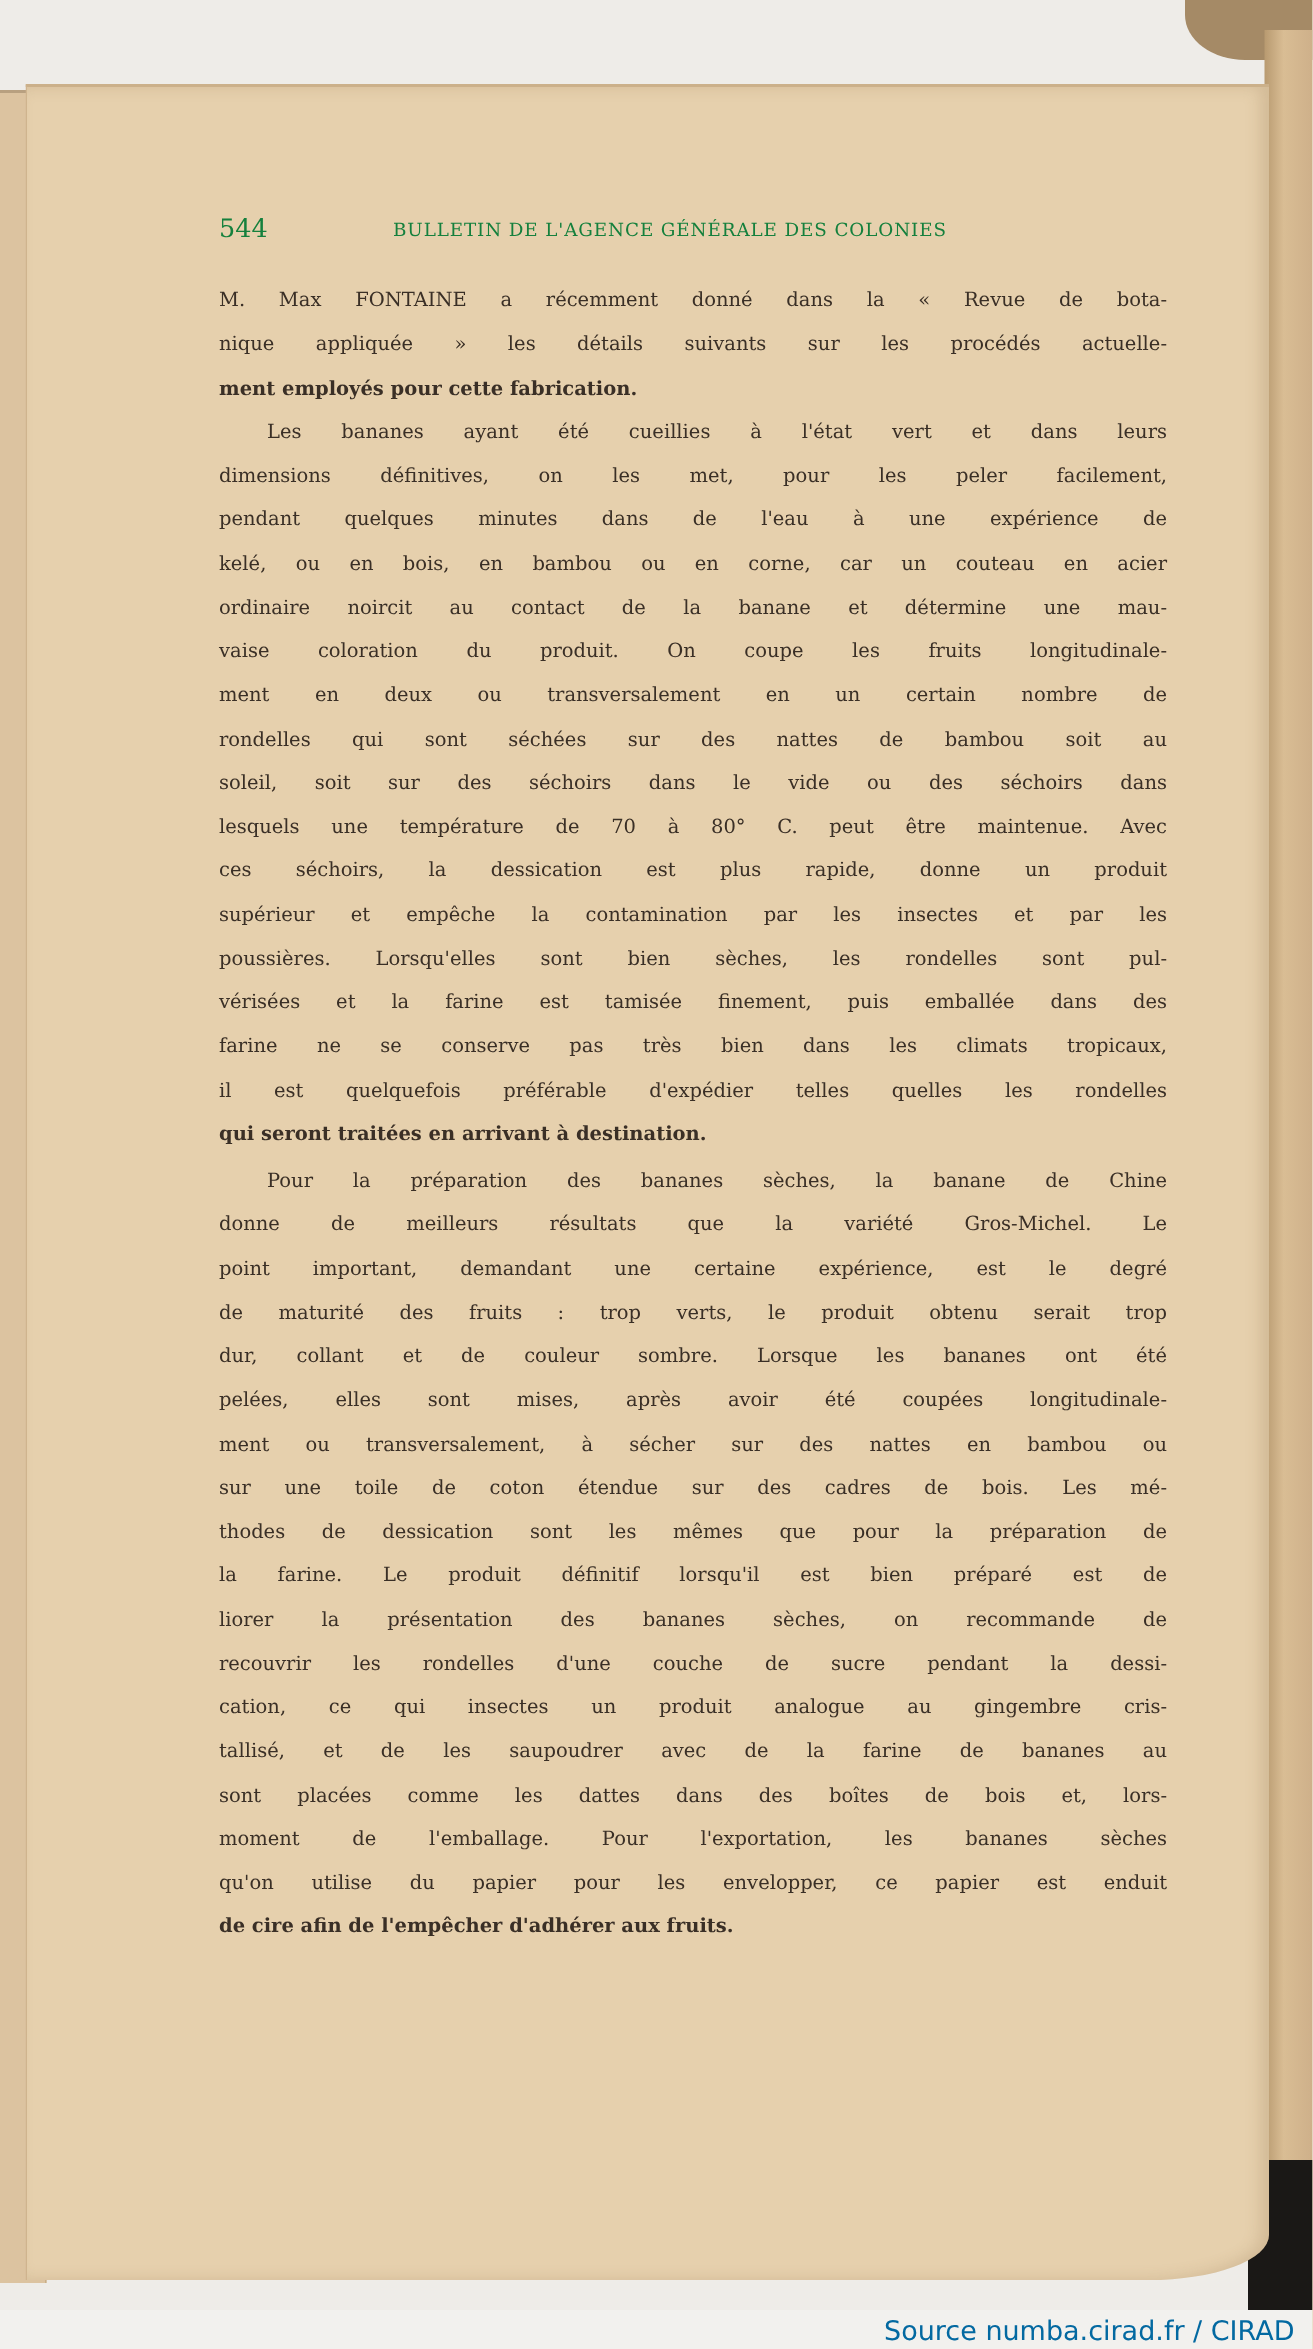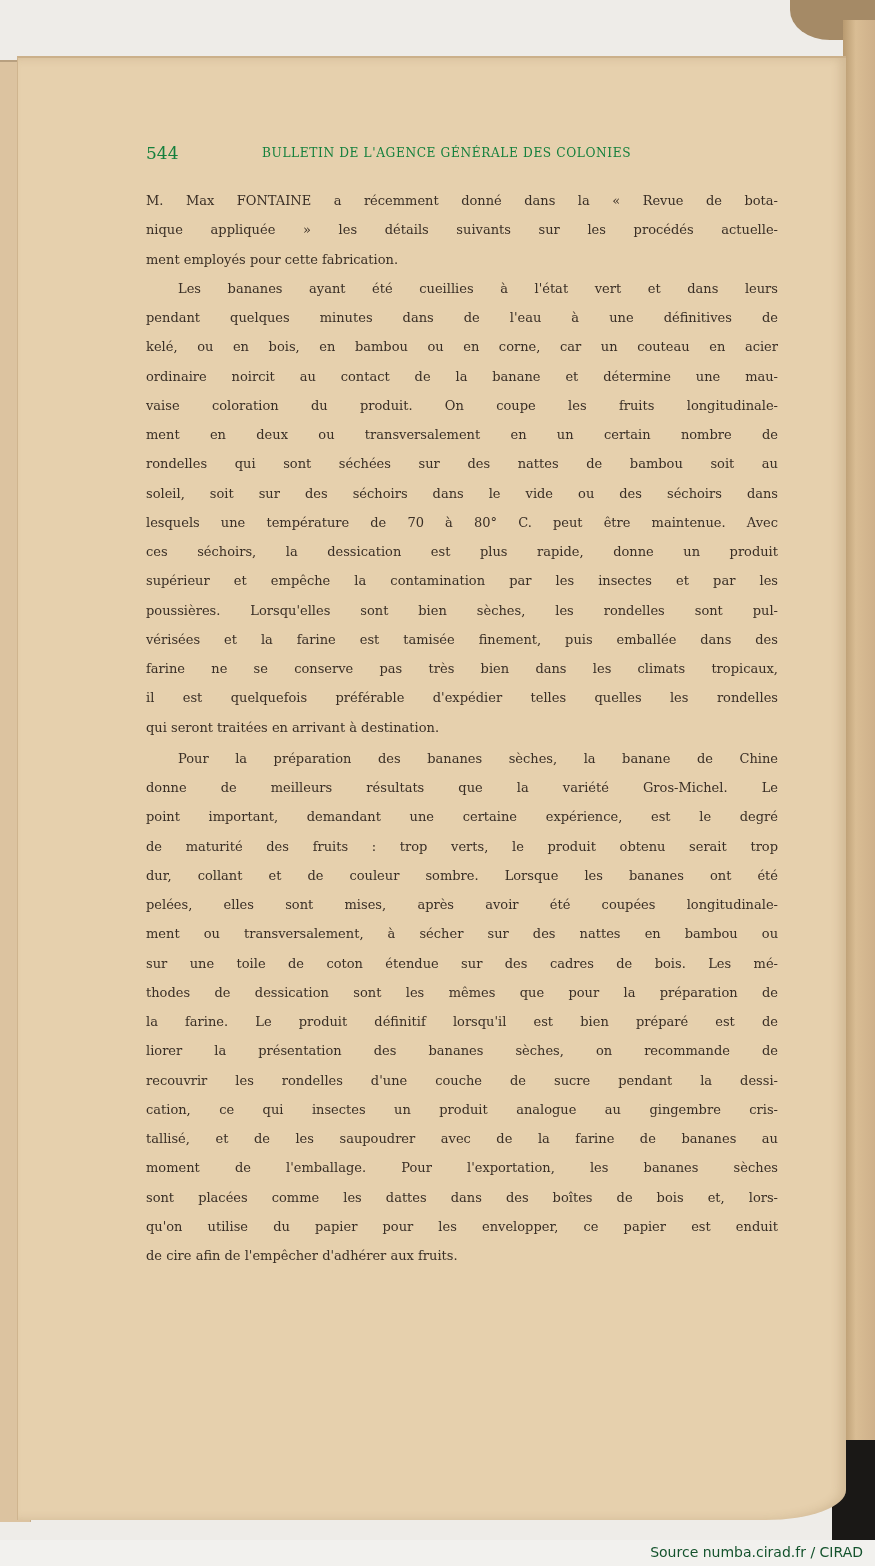--- a/index.html
+++ b/index.html
@@ -49,26 +49,26 @@
     position: absolute; left: 116px; top: 3px; font-size: 12.2px; letter-spacing: 0.6px;
   }
   .body-text {
     position: absolute; left: 146px; top: 186px; width: 632px;
     color: #3a2f26; font-size: 13px; line-height: 29.25px;
   }
   .body-text .line {
     display: block; white-space: nowrap; text-align: justify; text-align-last: justify;
     height: 29.25px;
   }
-  .body-text .line.last { text-align-last: left; }
+  .body-text .line.last { text-align-last: left; font-weight: bold; }
   .body-text .line.indent { padding-left: 32px; }
   .para-gap { display: block; height: 2px; }
   .footer-credit {
     position: absolute; right: 12px; top: 1544px; font-family: "DejaVu Sans", sans-serif;
-    font-size: 14px; color: #14532d;
+    font-size: 18px; color: #0369a1;
   }
 </style>
 </head>
 <body>
 
 <div class="scan-bg"></div>
 <div class="back-page"></div>
 <div class="top-curl"></div>
 <div class="spine"></div>
 <div class="spine-dark"></div>
@@ -79,21 +79,22 @@
   <span class="running-title">BULLETIN DE L'AGENCE GÉNÉRALE DES COLONIES</span>
 </div>
 
 <div class="body-text">
 
   <span class="line">M. Max FONTAINE a récemment donné dans la « Revue de bota-</span>
   <span class="line">nique appliquée » les détails suivants sur les procédés actuelle-</span>
   <span class="line last">ment employés pour cette fabrication.</span>
 
   <span class="line indent">Les bananes ayant été cueillies à l'état vert et dans leurs</span>
-  <span class="line">pendant quelques minutes dans de l'eau à une définitives de</span>
+  <span class="line">dimensions définitives, on les met, pour les peler facilement,</span>
+  <span class="line">pendant quelques minutes dans de l'eau à une expérience de</span>
   <span class="line">kelé, ou en bois, en bambou ou en corne, car un couteau en acier</span>
   <span class="line">ordinaire noircit au contact de la banane et détermine une mau-</span>
   <span class="line">vaise coloration du produit. On coupe les fruits longitudinale-</span>
   <span class="line">ment en deux ou transversalement en un certain nombre de</span>
   <span class="line">rondelles qui sont séchées sur des nattes de bambou soit au</span>
   <span class="line">soleil, soit sur des séchoirs dans le vide ou des séchoirs dans</span>
   <span class="line">lesquels une température de 70 à 80° C. peut être maintenue. Avec</span>
   <span class="line">ces séchoirs, la dessication est plus rapide, donne un produit</span>
   <span class="line">supérieur et empêche la contamination par les insectes et par les</span>
   <span class="line">poussières. Lorsqu'elles sont bien sèches, les rondelles sont pul-</span>
@@ -110,19 +111,19 @@
   <span class="line">dur, collant et de couleur sombre. Lorsque les bananes ont été</span>
   <span class="line">pelées, elles sont mises, après avoir été coupées longitudinale-</span>
   <span class="line">ment ou transversalement, à sécher sur des nattes en bambou ou</span>
   <span class="line">sur une toile de coton étendue sur des cadres de bois. Les mé-</span>
   <span class="line">thodes de dessication sont les mêmes que pour la préparation de</span>
   <span class="line">la farine. Le produit définitif lorsqu'il est bien préparé est de</span>
   <span class="line">liorer la présentation des bananes sèches, on recommande de</span>
   <span class="line">recouvrir les rondelles d'une couche de sucre pendant la dessi-</span>
   <span class="line">cation, ce qui insectes un produit analogue au gingembre cris-</span>
   <span class="line">tallisé, et de les saupoudrer avec de la farine de bananes au</span>
+  <span class="line">sont placées comme les dattes dans des boîtes de bois et, lors-</span>
   <span class="line">moment de l'emballage. Pour l'exportation, les bananes sèches</span>
-  <span class="line">sont placées comme les dattes dans des boîtes de bois et, lors-</span>
   <span class="line">qu'on utilise du papier pour les envelopper, ce papier est enduit</span>
   <span class="line last">de cire afin de l'empêcher d'adhérer aux fruits.</span>
 </div>
 
 <div class="footer-credit">Source numba.cirad.fr / CIRAD</div>
 
 </body></html>

